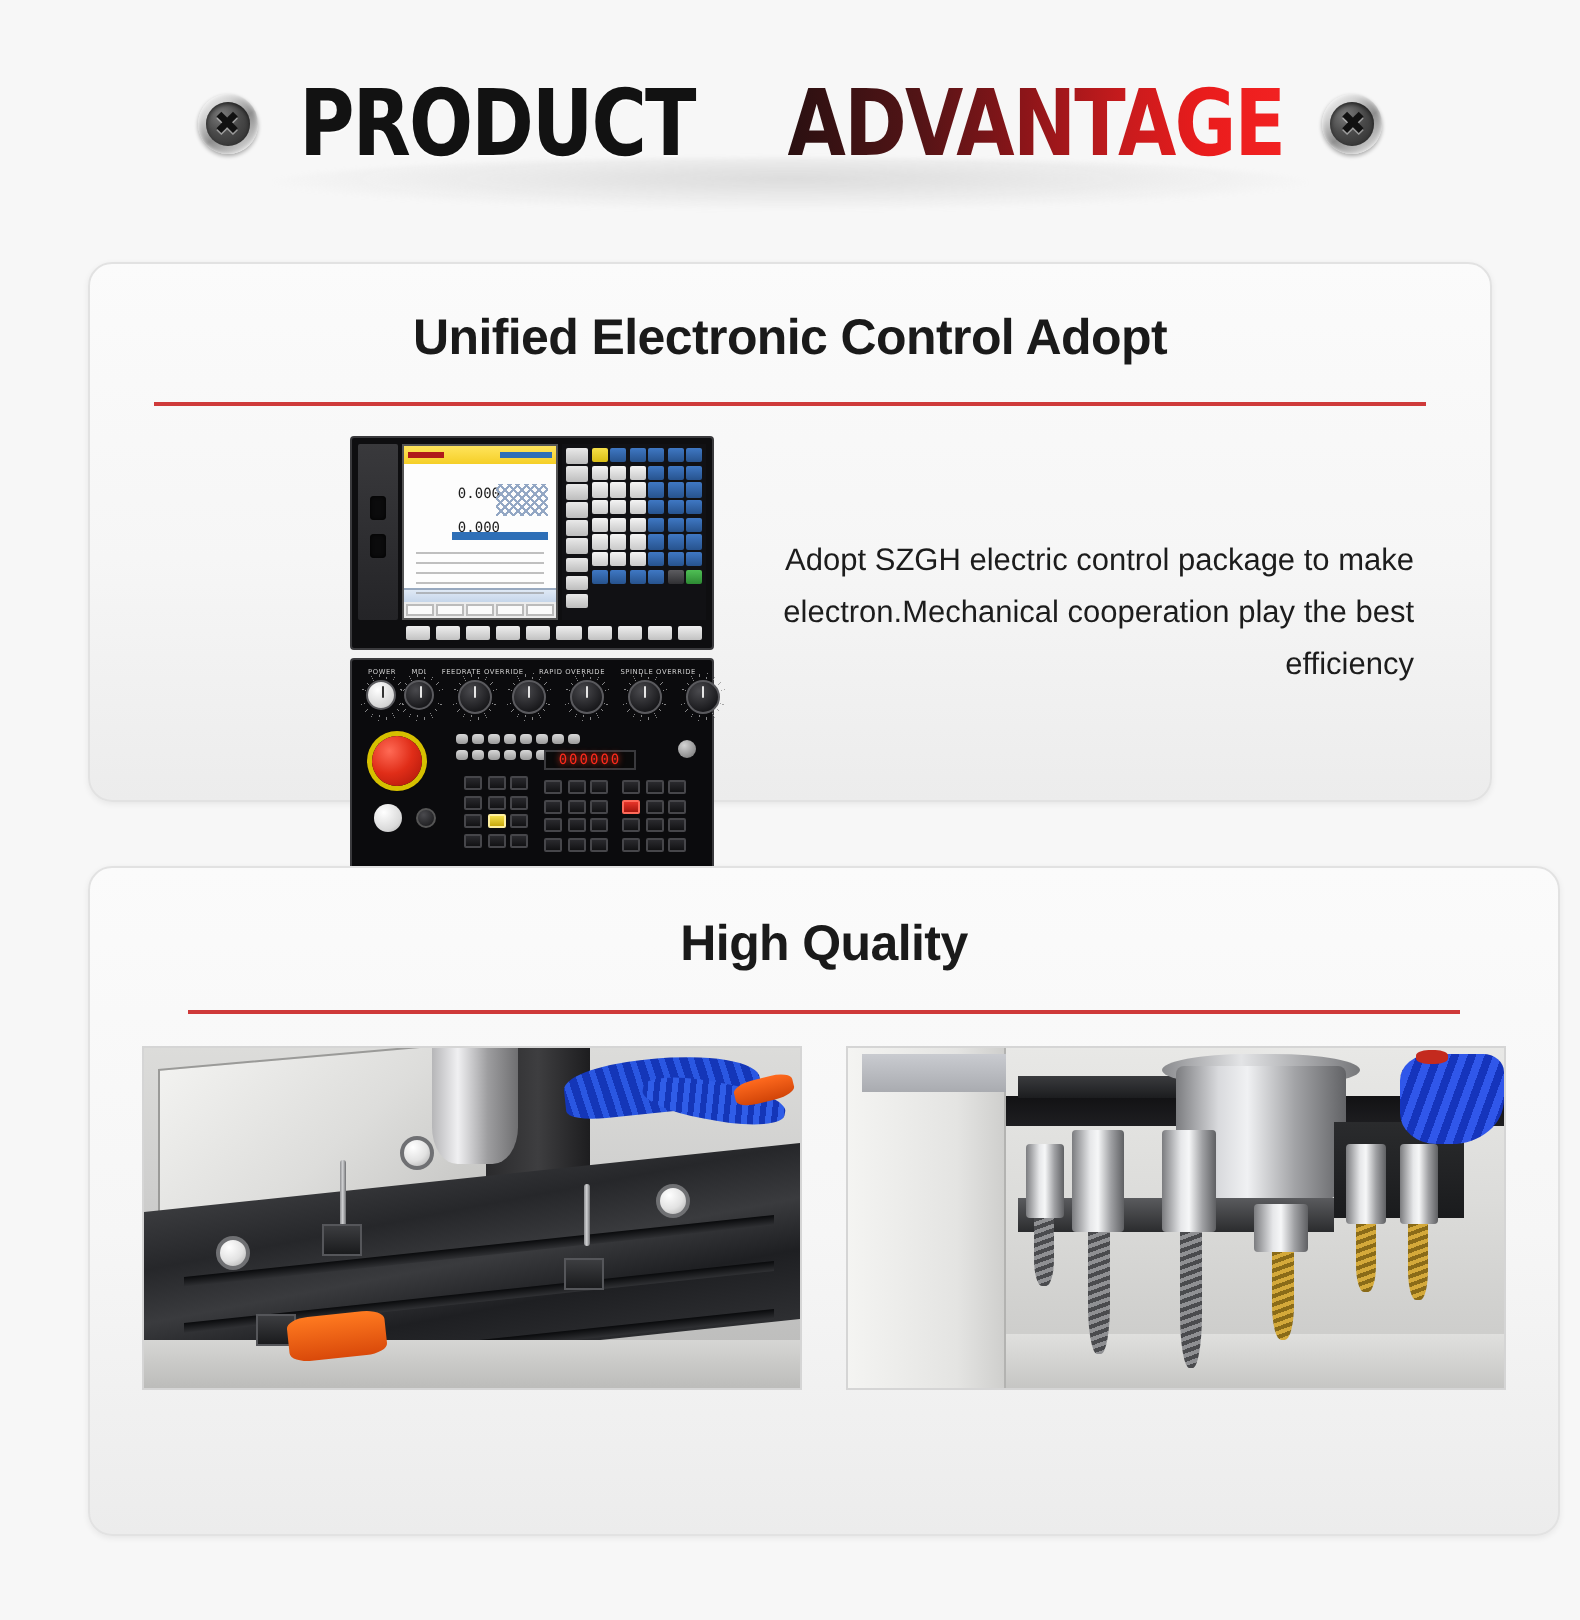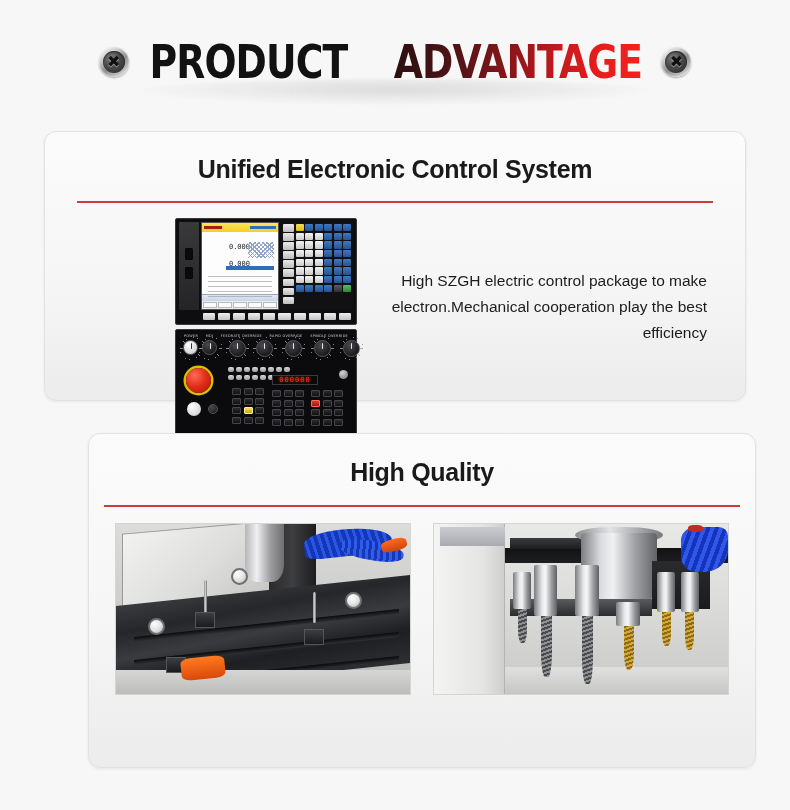--- a/index.html
+++ b/index.html
@@ -108,21 +108,21 @@
 
   
   .card {
     position: absolute;
     background: linear-gradient(180deg, #fbfbfb 0%, #f6f6f6 55%, #ececec 100%);
     border: 1px solid #e2e2e2;
     border-radius: 12px;
     box-shadow: 0 1px 3px rgba(0,0,0,0.07);
   }
   #card-control { left: 44px; top: 131px; width: 702px; height: 270px; }
-  #card-quality { left: 44px; top: 433px; width: 668px; height: 335px; margin-left: 44px; }
+  #card-quality { left: 44px; top: 433px; width: 736px; height: 335px; }
 
   .card-title {
     text-align: center;
     font-size: 25px;
     font-weight: bold;
     color: #1a1a1a;
     letter-spacing: -0.3px;
     font-family: "Liberation Sans", sans-serif;
   }
   #card-control .card-title { margin-top: 23px; }
@@ -581,21 +581,21 @@
       <div class="word word-product">PRODUCT</div>
       <div class="word word-advantage">ADVANTAGE</div>
 
       <div class="screw">
         <span class="x">✖</span>
       </div>
     </div>
   </div>
 
   <div class="card" id="card-control">
-    <div class="card-title">Unified Electronic Control System</div>
+    <div class="card-title">Unified Electronic Control Adopt</div>
     <div class="rule"></div>
 
     <div class="control-body">
 
       <div class="cnc">
         <div class="cnc-unit">
           <div class="cnc-top">
             <div class="cnc-left-block"></div>
 
             <div class="cnc-screen">
@@ -814,21 +814,21 @@
             <i></i>
               <i></i>
               <i></i>
             <i></i>
               <i></i>
               <i></i>
           </div>
         </div>
       </div>
 
-      <div class="control-text">High SZGH electric control package to make electron.Mechanical cooperation play the best efficiency</div>
+      <div class="control-text">Adopt SZGH electric control package to make electron.Mechanical cooperation play the best efficiency</div>
     </div>
   </div>
 
   <div class="card" id="card-quality">
     <div class="card-title">High Quality</div>
     <div class="rule"></div>
 
     <div class="photos">
 
       <div class="photo">

